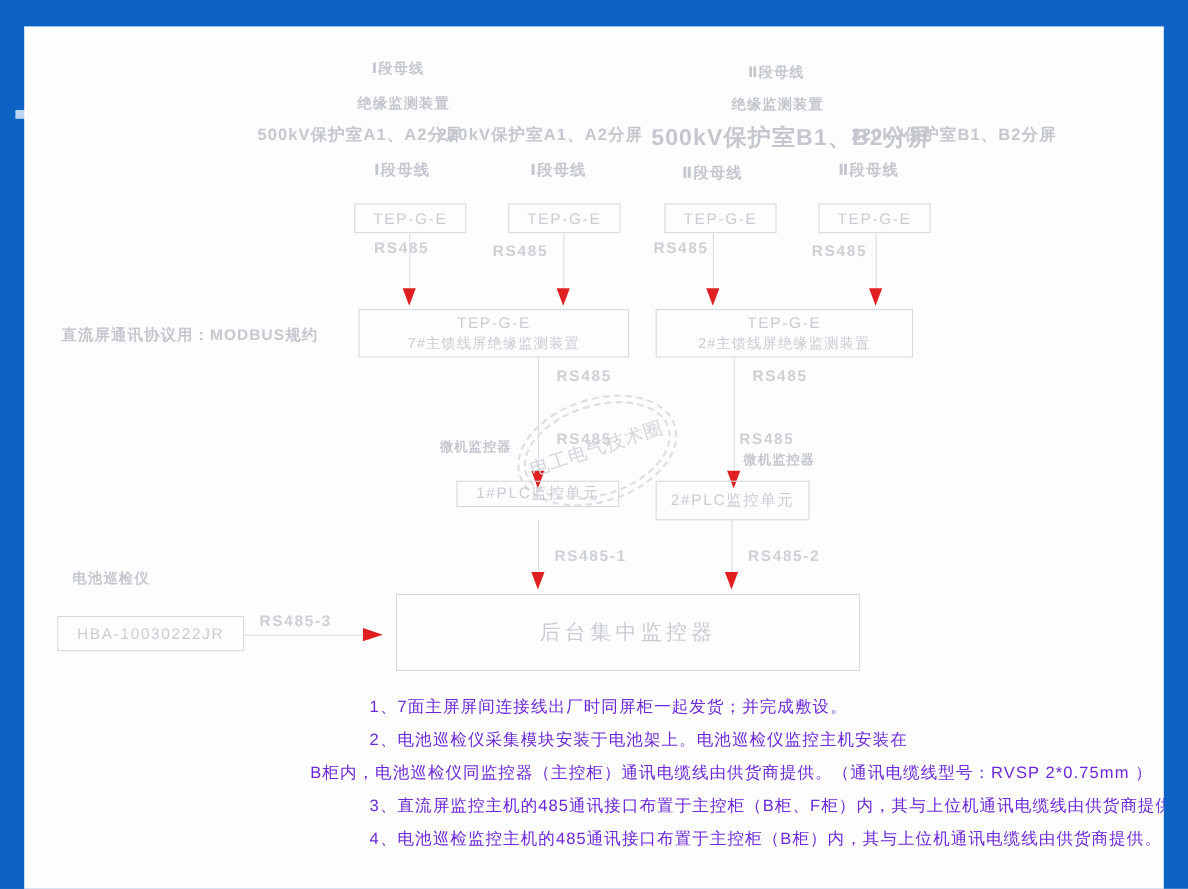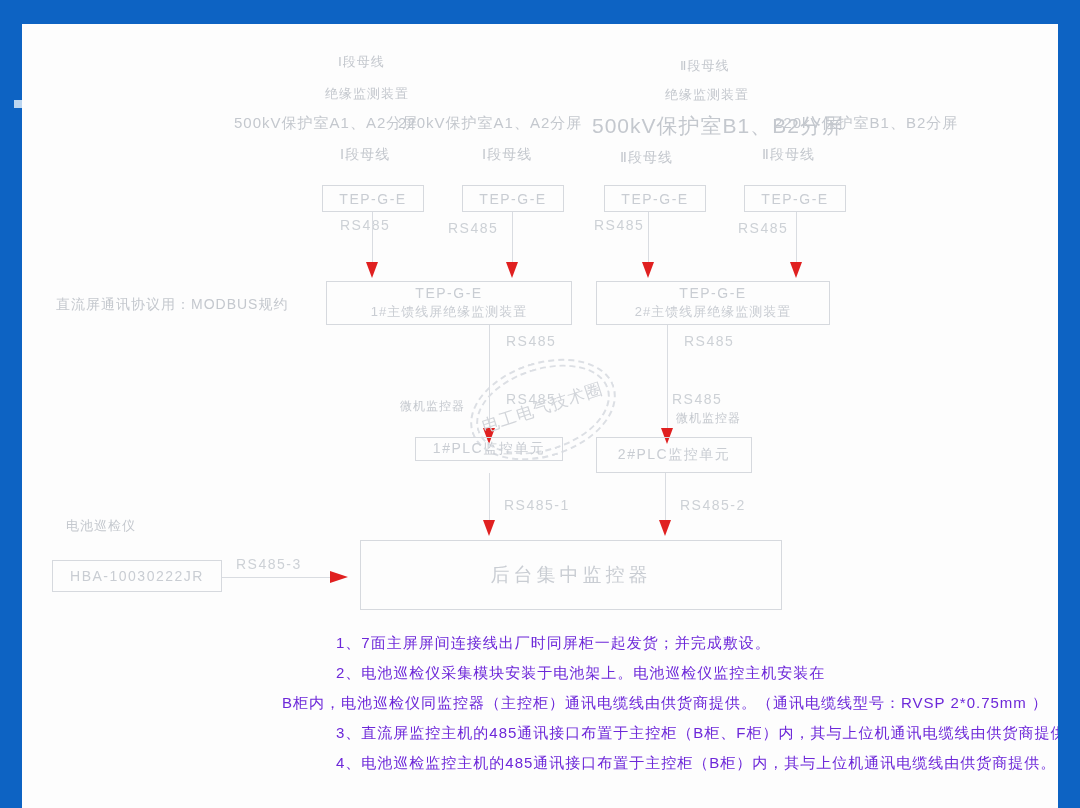--- a/index.html
+++ b/index.html
@@ -25,20 +25,21 @@
   
   #canvas { position:absolute; left:-22px; top:-24px; width:1080px; height:808px; }
 
   .t {
     position:absolute;
     color:#c8ccd2;
     white-space:nowrap;
     font-size:13px;
     line-height:1;
     letter-spacing:.5px;
+    font-weight:bold;
   }
   .t.cn  { color:#c4c8ce; letter-spacing:1px; }
   .t.lbl { color:#cdd1d6; font-size:14px; letter-spacing:1.5px; }
 
   
   .box {
     position:absolute;
     border:1px solid #d6d9de;
     background:transparent;
     display:flex;
@@ -164,21 +165,21 @@
   <div class="vline" style="left:648px; top:212px; height:55px;"></div>
   <div class="arrow-d" style="left:642px; top:262px;"></div>
 
   <div class="vline" style="left:796px; top:212px; height:55px;"></div>
   <div class="arrow-d" style="left:790px; top:262px;"></div>
 
   <div class="t cn" style="left:56px; top:297px; font-size:14px;">直流屏通讯协议用：MODBUS规约</div>
 
   <div class="box" style="left:326px; top:281px; width:246px; height:44px;">
     <span class="l1">TEP-G-E</span>
-    <span class="l2">1#主馈线屏绝缘监测装置</span>
+    <span class="l2">7#主馈线屏绝缘监测装置</span>
   </div>
 
   <div class="box" style="left:596px; top:281px; width:234px; height:44px;">
     <span class="l1">TEP-G-E</span>
     <span class="l2">2#主馈线屏绝缘监测装置</span>
   </div>
 
   <div class="t lbl" style="left:506px; top:334px;">RS485</div>
   <div class="t lbl" style="left:684px; top:334px;">RS485</div>
 
@@ -196,21 +197,21 @@
 
   <div id="watermark">
     <div class="ring"></div>
     <div class="ring2"></div>
     <div class="wtext">电工电气技术圈</div>
   </div>
 
   <div class="box small" style="left:415px; top:437px; width:148px; height:24px;">
     <span>1#PLC监控单元</span>
   </div>
-  <div class="box small" style="left:596px; top:437px; width:156px; height:36px;">
+  <div class="box small" style="left:596px; top:437px; width:140px; height:36px;">
     <span>2#PLC监控单元</span>
   </div>
 
   <div class="t lbl" style="left:504px; top:498px;">RS485-1</div>
   <div class="t lbl" style="left:680px; top:498px;">RS485-2</div>
 
   <div class="vline" style="left:489px; top:473px; height:48px;"></div>
   <div class="arrow-d" style="left:483px; top:520px;"></div>
 
   <div class="vline" style="left:665px; top:473px; height:48px;"></div>

